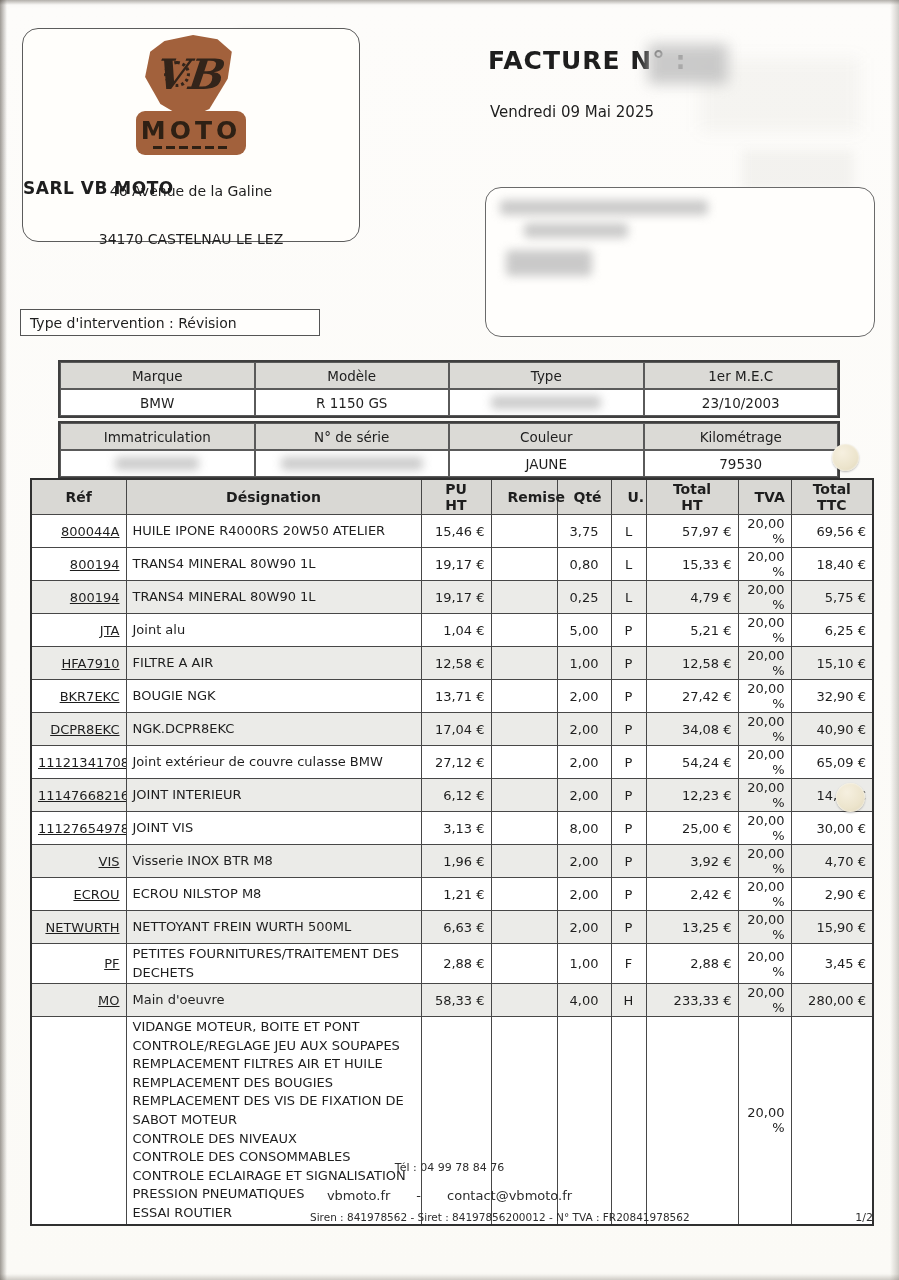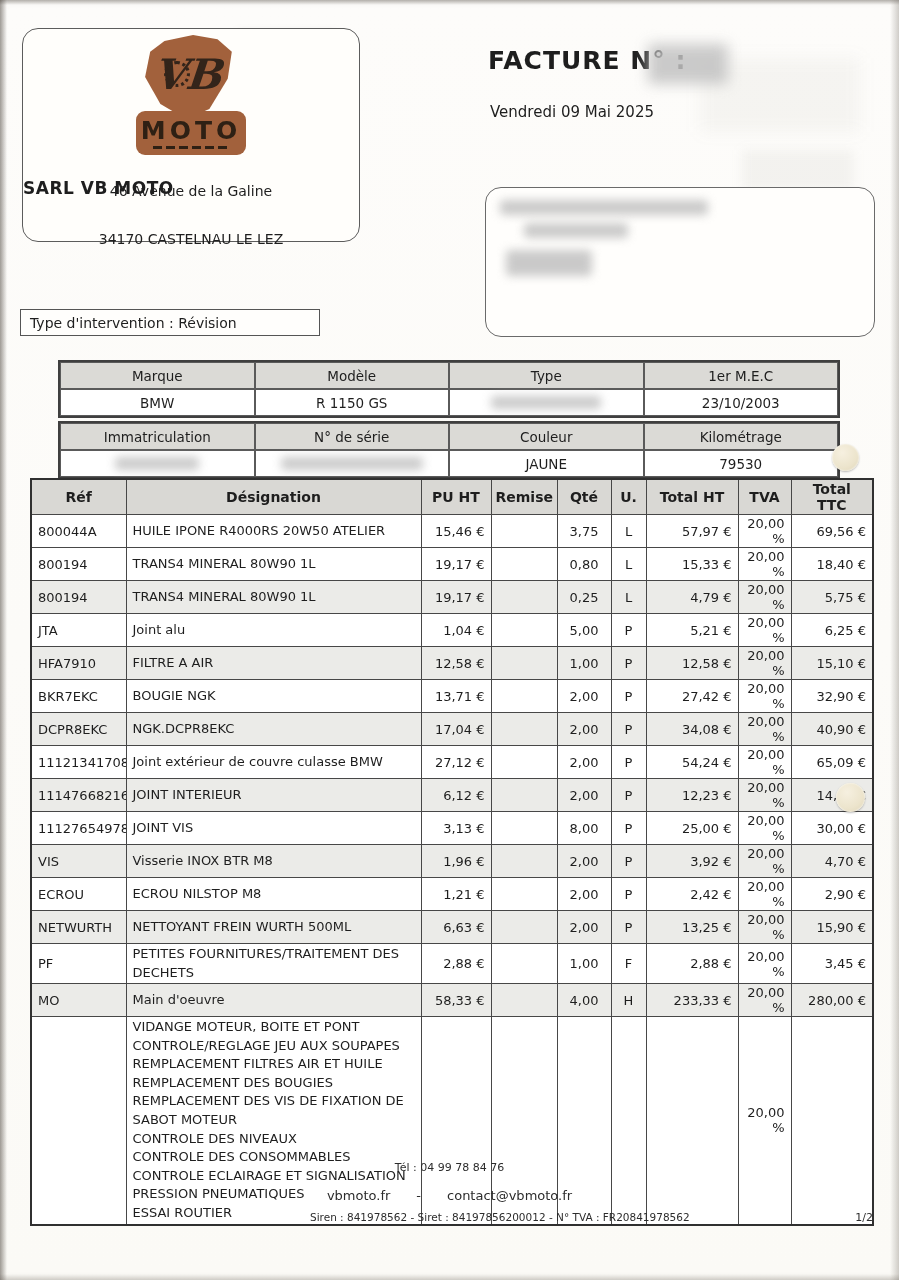--- a/index.html
+++ b/index.html
@@ -68,24 +68,24 @@
   .veh-group { display:grid; grid-template-columns:repeat(4,1fr); border:2px solid #3f3f3f; background:#fff; }
   .veh-group + .veh-group { margin-top:3px; }
   .veh-cell { border:1px solid #5a5a5a; height:25px; display:flex; align-items:center; justify-content:center;
     font-size:13.5px; }
   .veh-head .veh-cell, .veh-cell.head { background:#dbdad6; }
   .veh-redact { width:110px; height:13px; }
 
   
   .items-wrap { position:absolute; left:30px; top:478px; width:842px; }
   table.items { border-collapse:collapse; width:842px; table-layout:fixed; background:#fff; border:2px solid #303030; }
-  table.items th { background:#d9d8d4; border:1.2px solid #474747; height:24px; font-size:14px; font-weight:bold; padding:1px 4px; }
+  table.items th { background:#d9d8d4; border:1.2px solid #474747; height:24px; font-size:14px; font-weight:bold; padding:1px 16px; }
   table.items td { border:1.2px solid #474747; height:25px; padding:1px 6px; font-size:13px; vertical-align:middle; overflow:hidden; }
   table.items tr.shaded td { background:#ebebe8; }
-  td.c-ref { text-align:left; padding:1px 2px; font-size:12.5px; }
+  td.c-ref { text-align:right; padding:1px 2px; font-size:12.5px;text-decoration:underline; }
   td.c-des { text-align:left; padding-left:8px; font-size:12.6px; line-height:18.5px; }
   td.c-des div { line-height:18.6px; }
   td.c-pu, td.c-tht, td.c-ttc { text-align:right; padding-right:8px;margin-left:28px; }
   td.c-tva { text-align:right; padding-right:5px; font-size:12.5px; }
   td.c-qte, td.c-u { text-align:center; }
 
   
   .footer-phone { position:absolute; left:0; top:1161px; width:899px; text-align:center; font-size:11px; color:#2c2c2c; }
   .footer-web   { position:absolute; left:0; top:1188px; width:899px; text-align:center; font-size:13px; color:#2c2c2c; }
   .footer-web .sep { margin:0 26px; }

